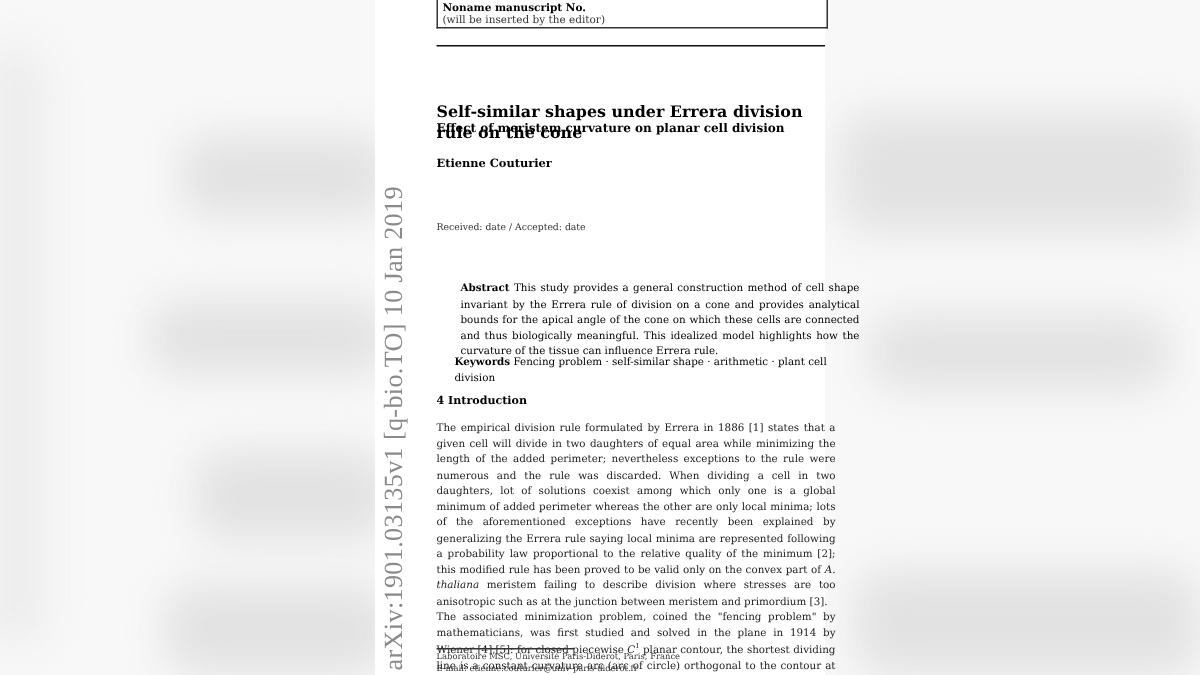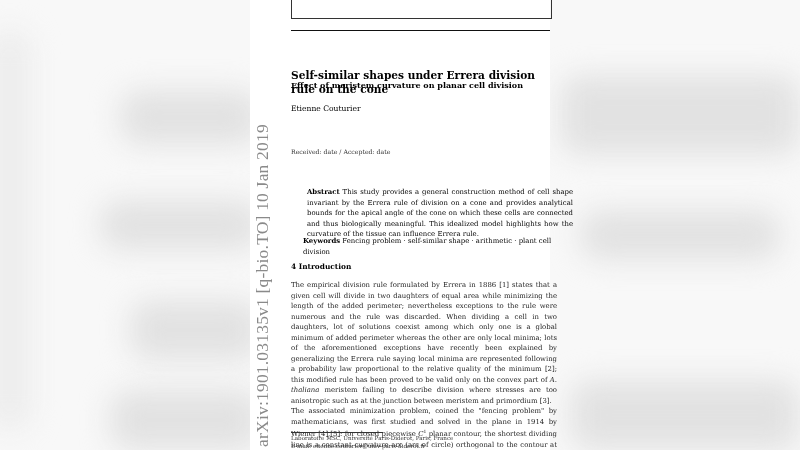--- a/index.html
+++ b/index.html
@@ -99,21 +99,21 @@
     width: 262px;
     font-size: 8px;
     font-weight: bold;
     margin: 0;
   }
   .author {
     position: absolute;
     left: 291px;
     top: 104px;
     font-size: 7.6px;
-    font-weight: normal;
+    font-weight: bold;
   }
   .received {
     position: absolute;
     left: 291px;
     top: 148px;
     font-size: 6.2px;
     color: #333;
   }
   .abstract {
     position: absolute;
@@ -191,20 +191,22 @@
   <div class="blob" style="left:20px;top:380px;width:230px;height:70px;"></div>
 </div>
 
 <div class="page"></div>
 
 <div class="arxiv-stamp">
   <span>arXiv:1901.03135v1  [q-bio.TO]  10 Jan 2019</span>
 </div>
 
 <div class="ms-box">
+  <span class="ms-title">Noname manuscript No.</span>
+  <span class="ms-sub">(will be inserted by the editor)</span>
 </div>
 
 <div class="rule-top"></div>
 
 <h1 class="title">Self-similar shapes under Errera division rule on the cone</h1>
 <h2 class="subtitle">Effect of meristem curvature on planar cell division</h2>
 
 <div class="author">Etienne Couturier</div>
 
 <div class="received">Received: date / Accepted: date</div>

